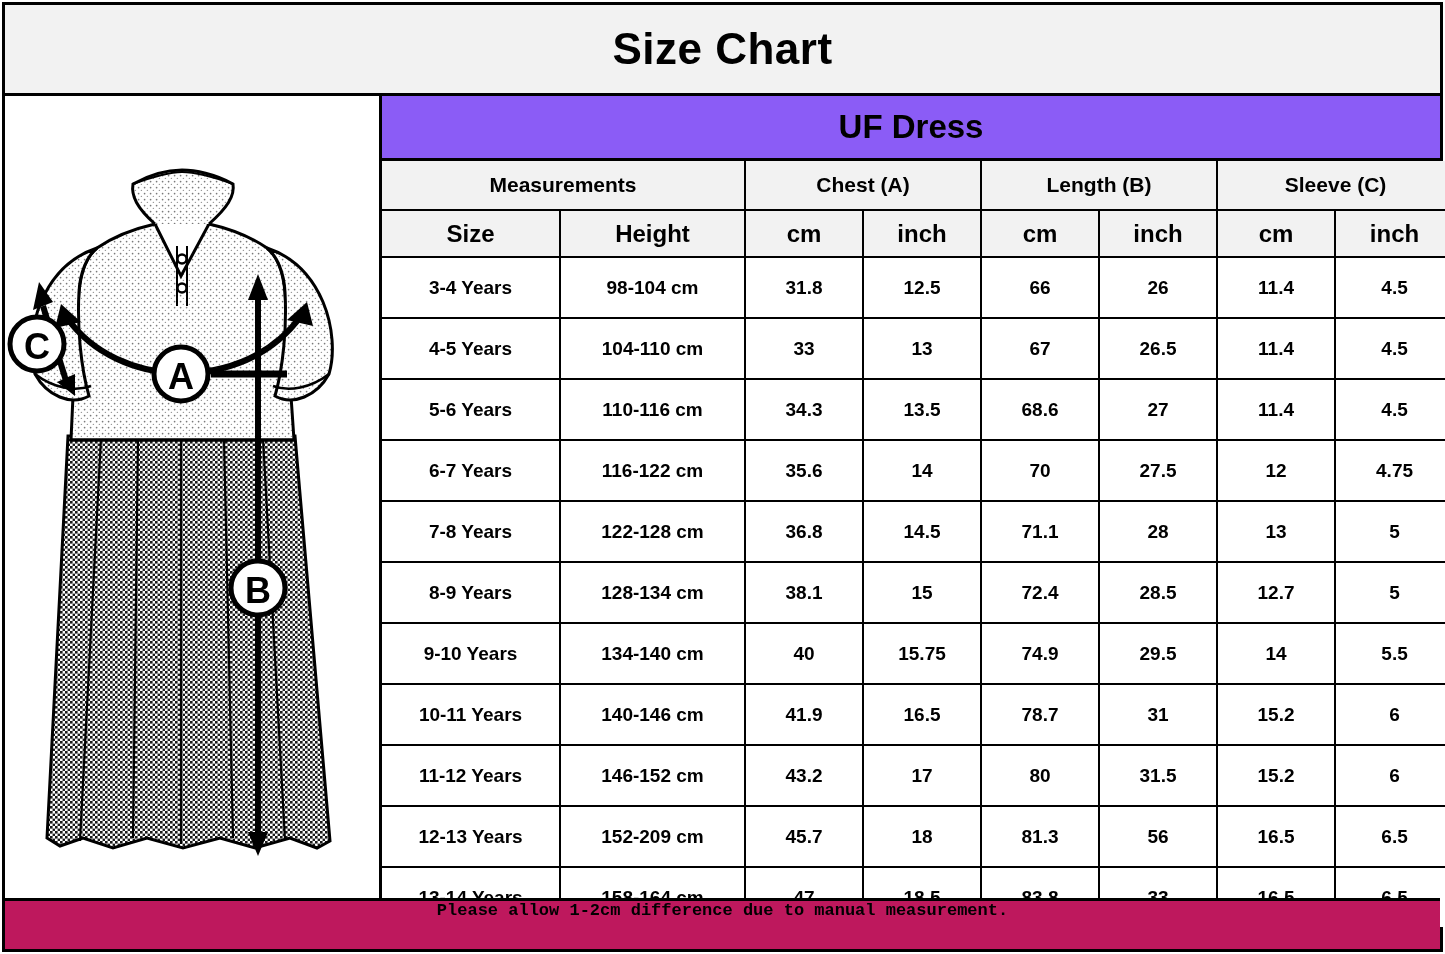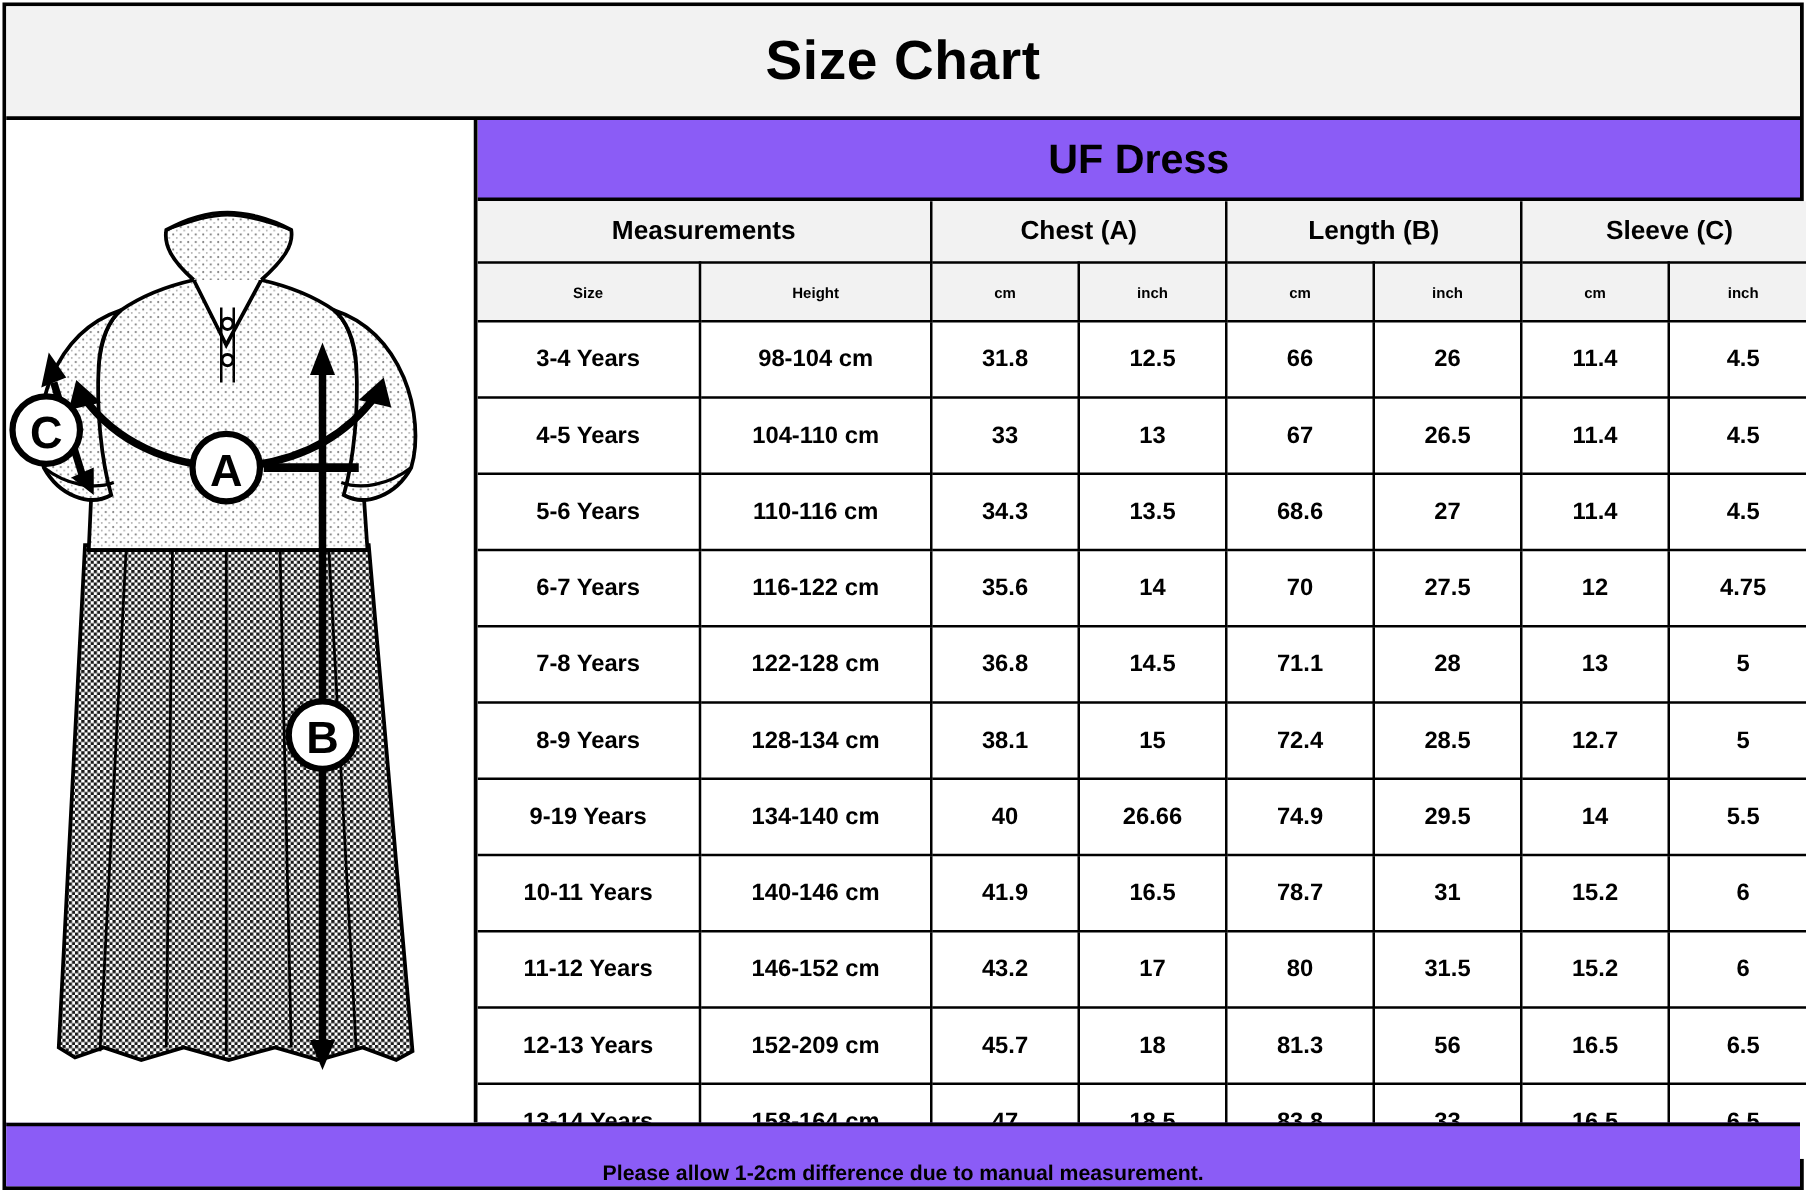--- a/index.html
+++ b/index.html
@@ -95,40 +95,41 @@
     padding: 0;
     height: 48px;
     background: #ffffff;
     white-space: nowrap;
   }
   thead th {
     background: #f2f2f2;
     margin-top: 20px;
   }
   thead tr.r1 th { height: 48px; font-size: 21px; }
-  thead tr.r2 th { height: 45px; font-size: 12px; }
+  thead tr.r2 th { height: 45px; font-size: 24px; }
   tbody td { height: 59px; }
   .col-size { width: 178px; }
   .col-height { width: 185px; }
   .col-unit { width: 118px; }
   
   table { border-left: none; border-top: none; }
   tr th:first-child, tr td:first-child { border-left: none; }
   tr:last-child td { border-bottom: none; }
   thead tr:first-child th { border-top: none; }
   tr th:last-child, tr td:last-child { border-right: none; }
   
   .footer {
     height: 48px;
     min-height: 48px;
     border-top: 3px solid #000;
     display: flex;
-    align-items: flex-end;
+    align-items: flex-start;
     justify-content: center;
-    background: #8b5cf6;
+    background: #be185d;
+    font-family: Liberation Mono, monospace;
   }
   .footer .note {
     font-size: 17px;
     font-weight: bold;
     color: #000;
   }
   
   .illus svg { display: block; }
   .letter-circle {
     fill: #ffffff;
@@ -325,24 +326,24 @@
               <td>8-9 Years</td>
               <td>128-134 cm</td>
               <td>38.1</td>
               <td>15</td>
               <td>72.4</td>
               <td>28.5</td>
               <td>12.7</td>
               <td>5</td>
             </tr>
             <tr>
-              <td>9-19 Years</td>
+              <td>9-10 Years</td>
               <td>134-140 cm</td>
               <td>40</td>
-              <td>26.66</td>
+              <td>15.75</td>
               <td>74.9</td>
               <td>29.5</td>
               <td>14</td>
               <td>5.5</td>
             </tr>
             <tr>
               <td>10-11 Years</td>
               <td>140-146 cm</td>
               <td>41.9</td>
               <td>16.5</td>

